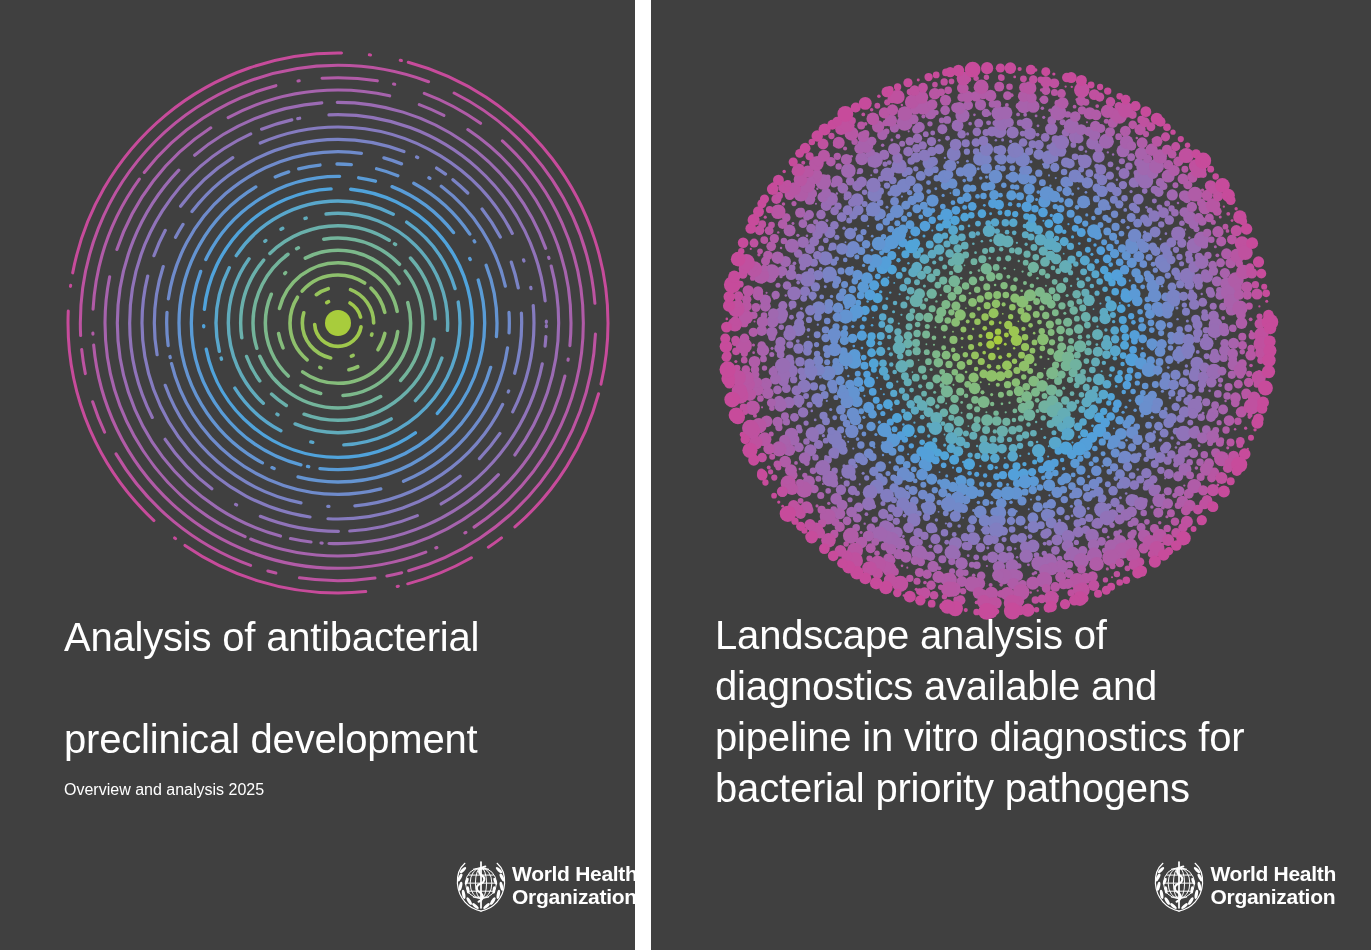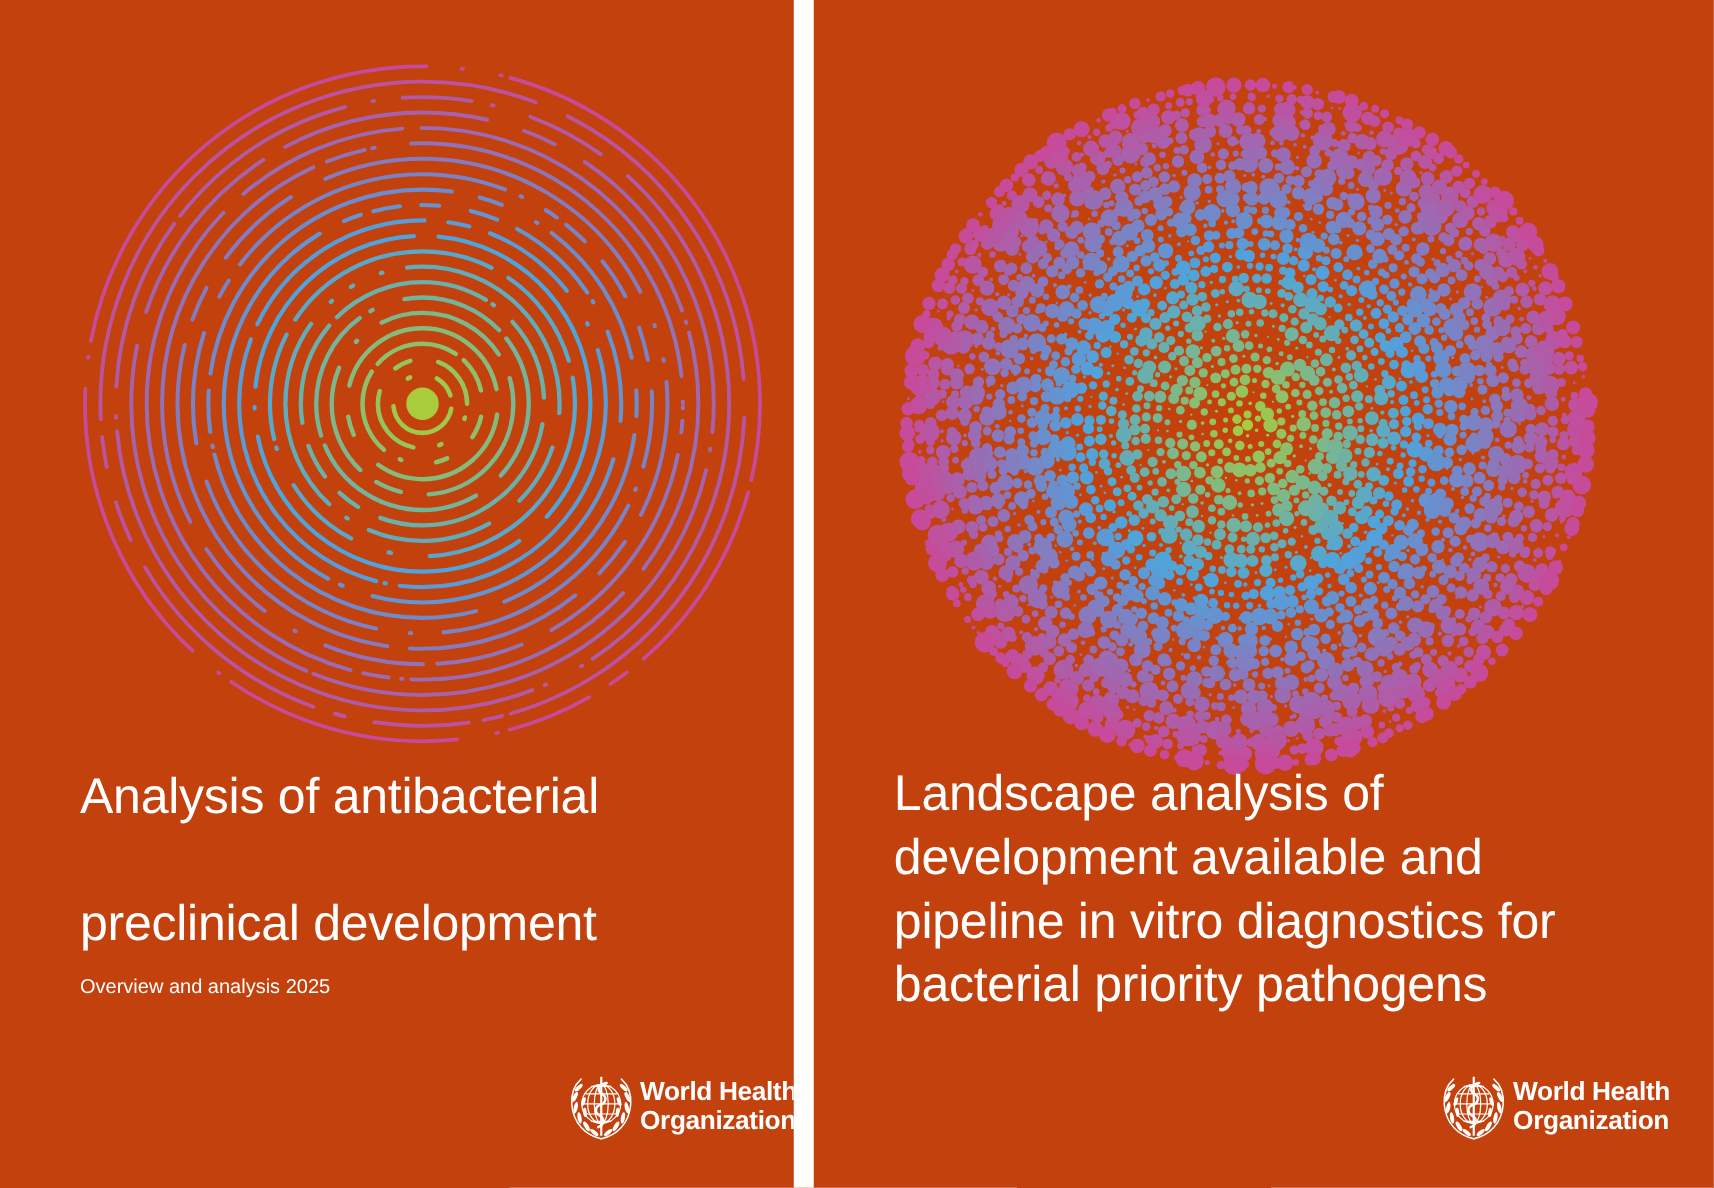--- a/index.html
+++ b/index.html
@@ -8,21 +8,21 @@
     width:1371px;height:950px;overflow:hidden;
     background:#ffffff;
     font-family:"Liberation Sans","DejaVu Sans",sans-serif;
   }
   .spread{
     position:relative;width:1371px;height:950px;
     display:flex;
   }
   .cover{
     position:relative;height:950px;overflow:hidden;
-    background:#c2410c;
+    background:#404040;
     padding-left:22px;
   }
   .cover-left{width:672px;}
   .gap{width:16px;height:950px;background:#ffffff;flex:0 0 16px;}
   .cover-right{width:765px;}
 
   .art{
     position:absolute;left:0;top:0;
     pointer-events:none;
   }
@@ -3151,21 +3151,21 @@
         <circle cx="611.07" cy="408.47" r="5.30" fill="#c74b9b"></circle>
         <circle cx="607.37" cy="419.00" r="5.41" fill="#c74b9b"></circle>
         <circle cx="606.36" cy="422.71" r="5.99" fill="#c74b9b"></circle>
         <circle cx="604.03" cy="429.81" r="1.68" fill="#c74b9b"></circle>
         <circle cx="600.00" cy="437.76" r="2.98" fill="#c64b9b"></circle>
       </svg>
 
     <div class="text-block">
       <h1 class="cover-title">
         <span>Landscape analysis of</span><br>
-        <span>development available and</span><br>
+        <span>diagnostics available and</span><br>
         <span>pipeline in vitro diagnostics for</span><br>
         <span>bacterial priority pathogens</span>
       </h1>
     </div>
 
     <div class="who-logo">
       <svg class="who-emblem" viewBox="0 0 100 100" xmlns="http://www.w3.org/2000/svg">
         <g fill="none" stroke="#ffffff" stroke-width="1.6">
           <circle cx="50" cy="47" r="25"></circle>
           <ellipse cx="50" cy="47" rx="9" ry="25"></ellipse>

